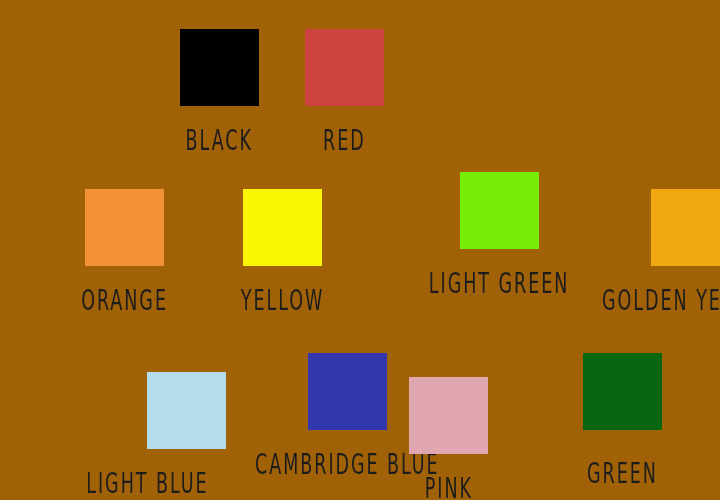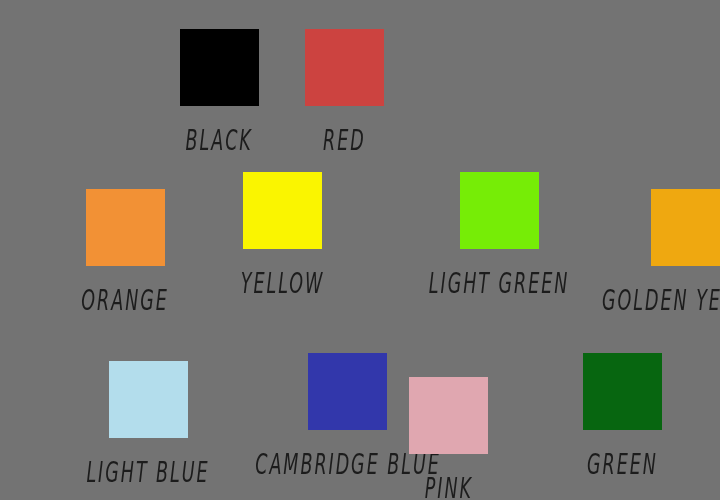--- a/index.html
+++ b/index.html
@@ -49,34 +49,34 @@
     transform-origin: center top;
   }
 
   
   #cell-black  { left: 176px; top: 29px; }
   #cell-red    { left: 305px; top: 29px; }
   #cell-maroon { left: 441px; top: 29px; }
 
   
   #cell-orange        { left: 69px;  top: 189px; justify-content: flex-end; }
-  #cell-yellow        { left: 229px; top: 172px; }
+  #cell-yellow        { left: 229px; top: 189px; }
   #cell-light-green   { left: 409px; top: 172px; }
   #cell-golden-yellow { left: 577px; top: 189px; }
 
   
-  #cell-light-blue      { left: 69px;  top: 361px; }
+  #cell-light-blue      { left: 69px;  top: 372px; align-items: flex-end; }
   #cell-cambridge-blue  { left: 229px; top: 353px; }
   #cell-pink            { left: 409px; top: 353px; margin-top: 24px; }
-  #cell-green           { left: 577px; top: 353px; }
+  #cell-green           { left: 577px; top: 353px; gap: 9px; }
 </style>
 </head>
 <body>
 
-<div id="palette-board" style="background-color: #737373; font-style: italic;">
+<div id="palette-board" style="background-color: #a16207;">
 
   <div class="swatch-cell" id="cell-black">
     <span class="swatch-chip" style="background-color: rgb(0, 0, 0);"></span>
     <span class="swatch-label" style="color: rgb(28, 28, 28);">BLACK</span>
   </div>
 
   <div class="swatch-cell" id="cell-red">
     <span class="swatch-chip" style="background-color: rgb(204, 67, 64);"></span>
     <span class="swatch-label" style="color: rgb(28, 28, 28);">RED</span>
   </div>

